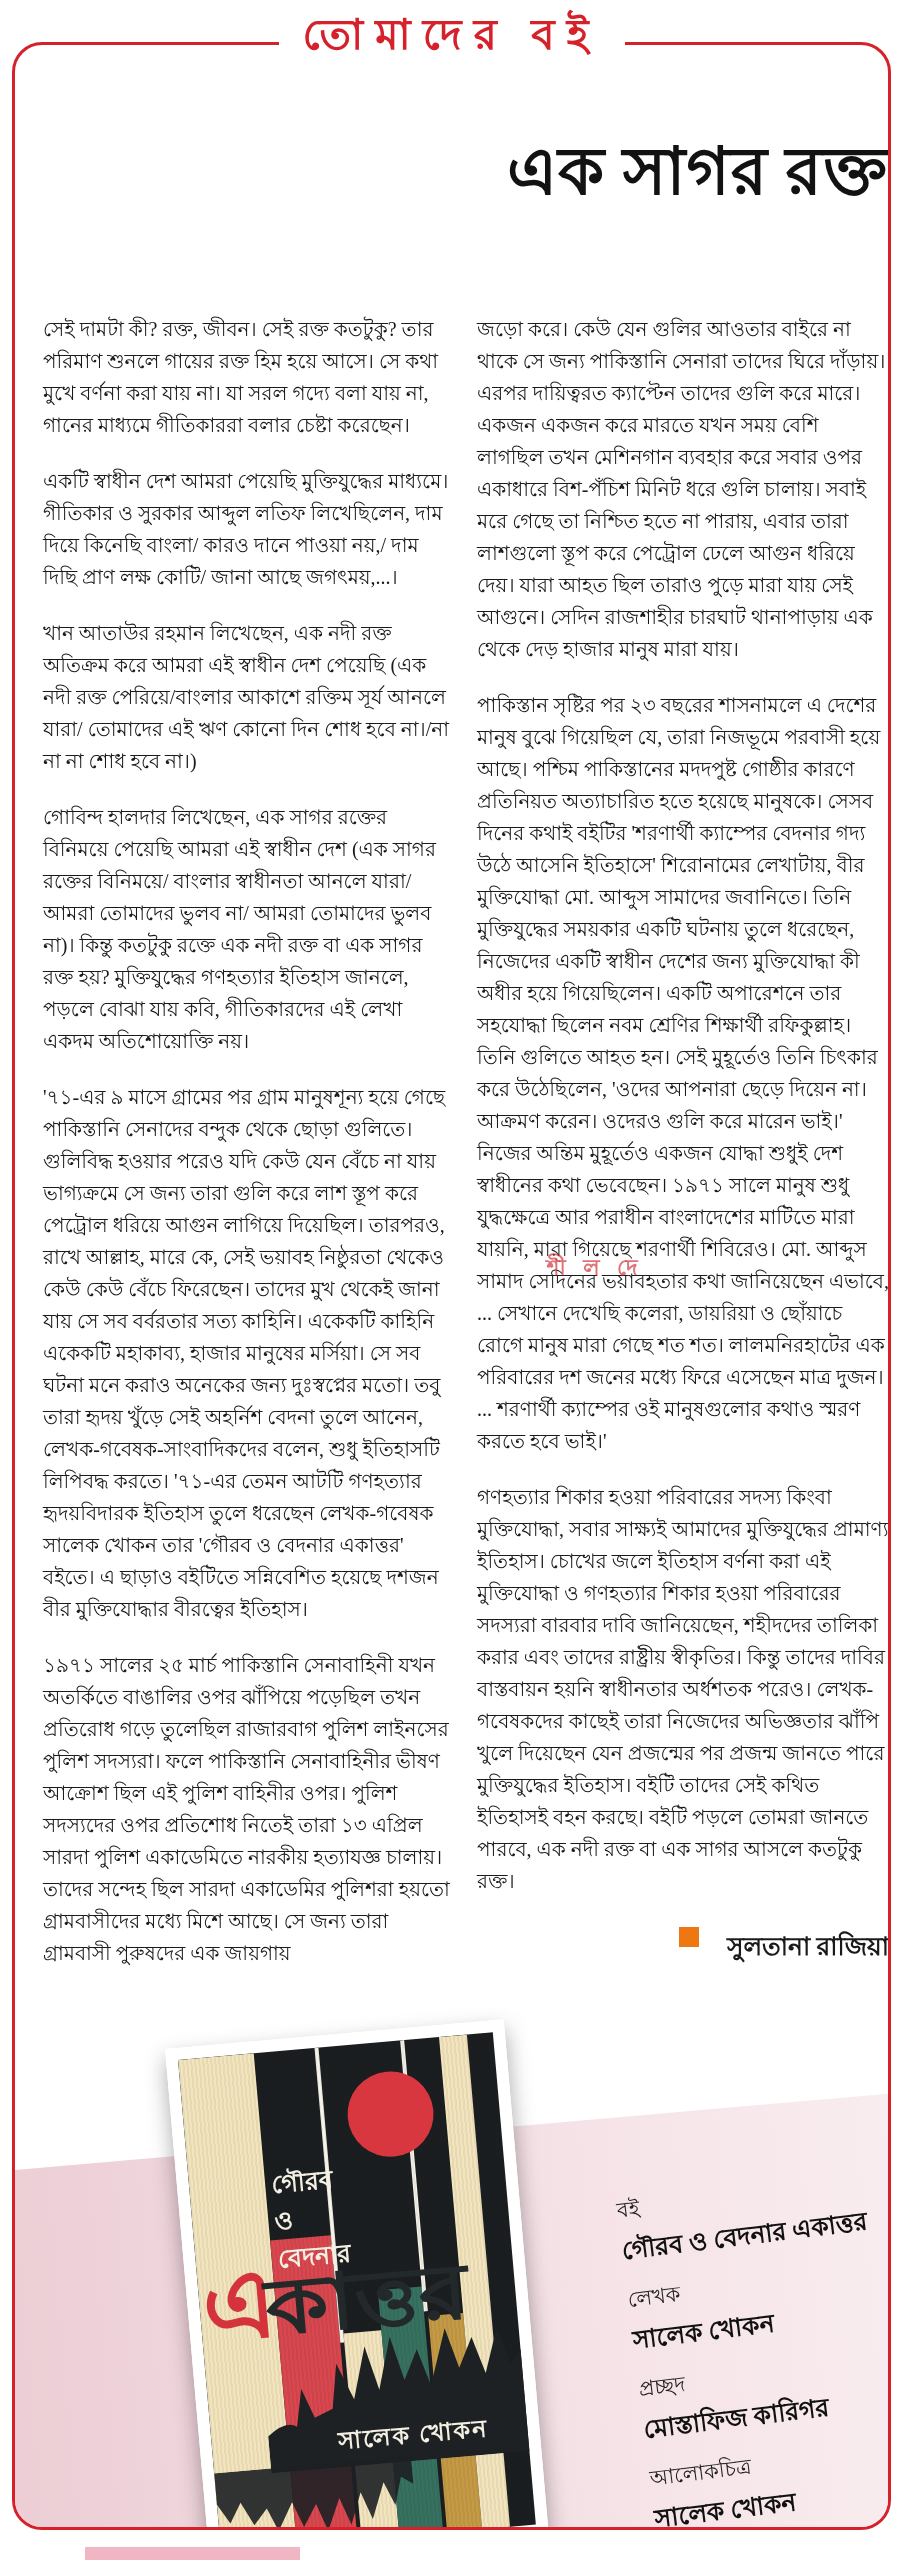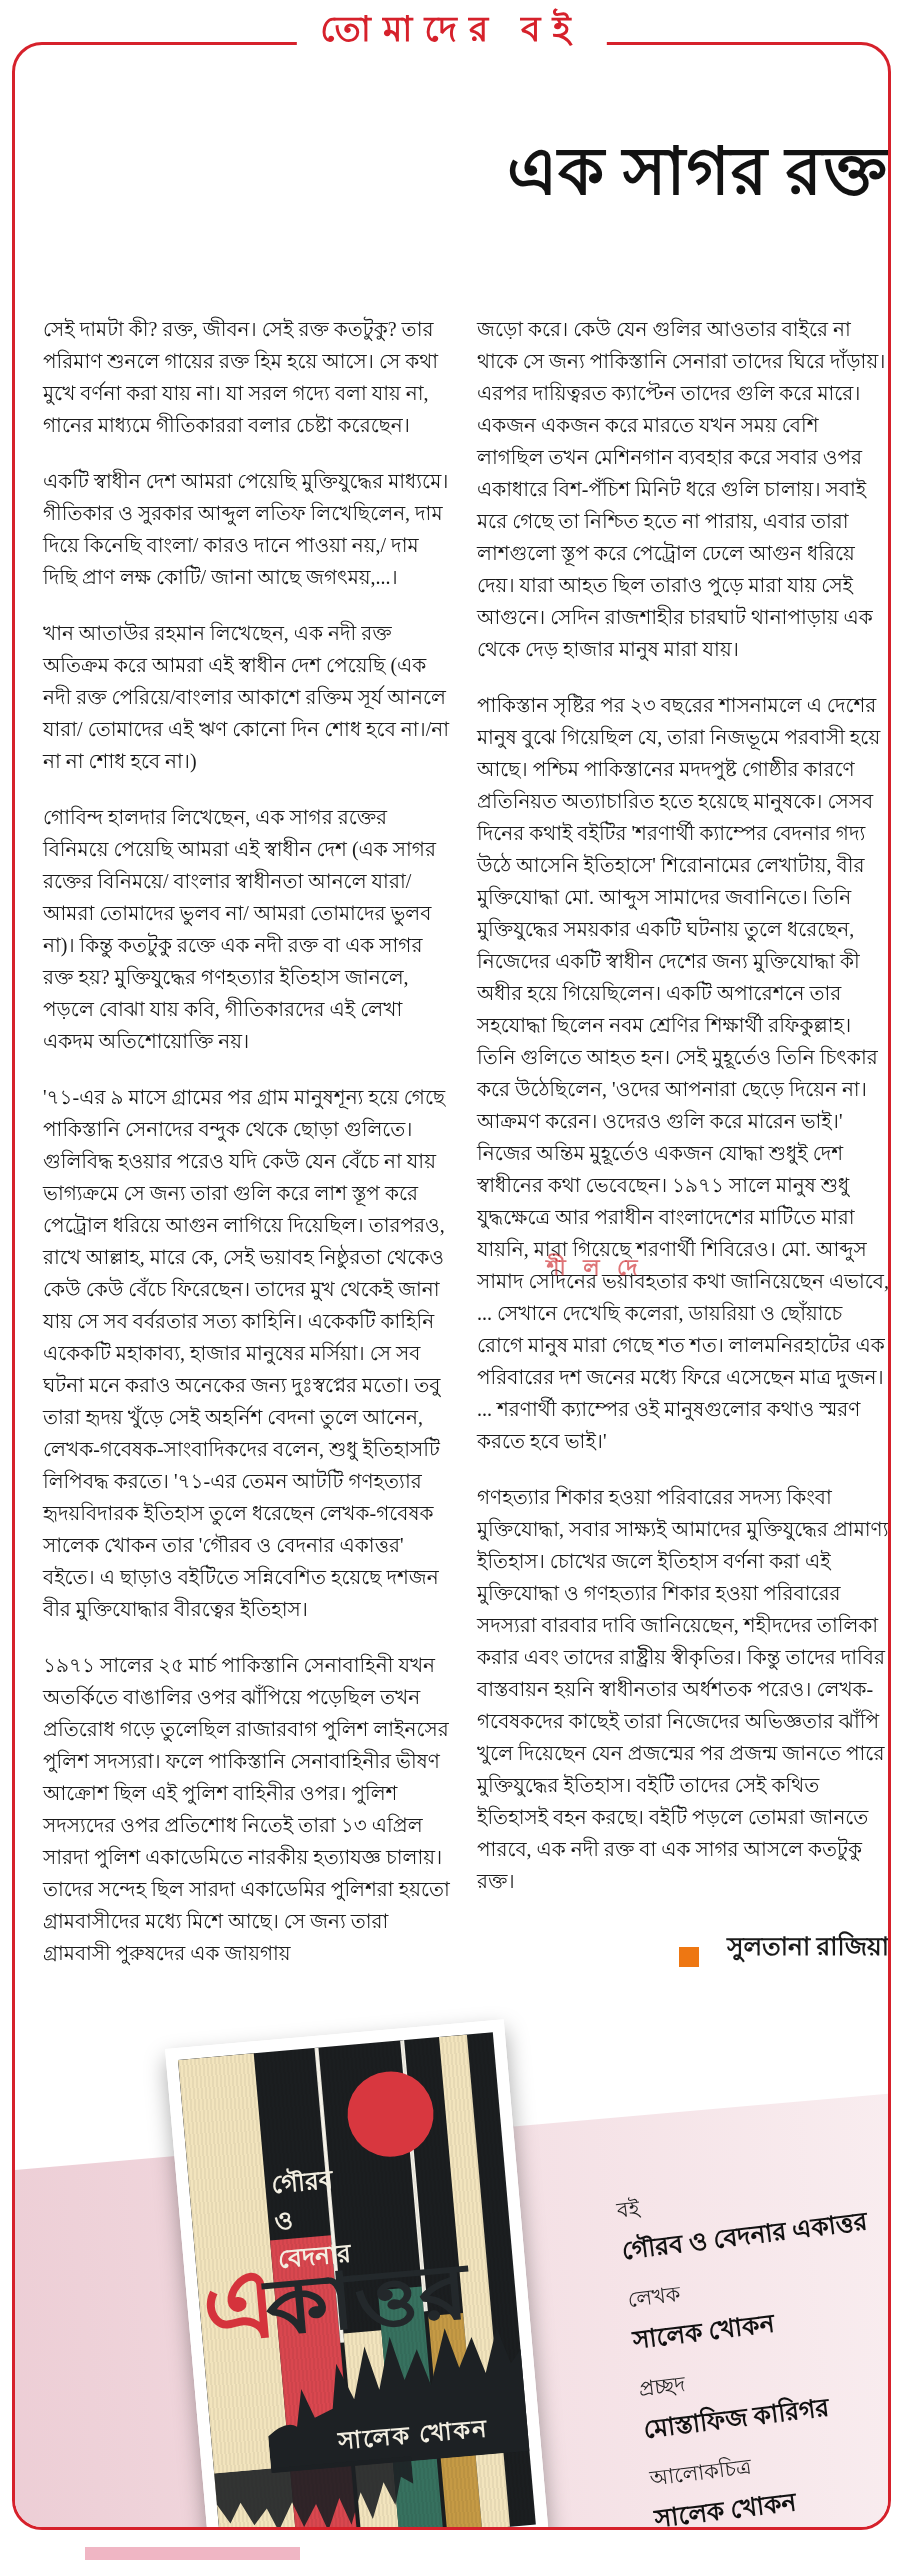--- a/index.html
+++ b/index.html
@@ -6,32 +6,32 @@
   body{width:903px;height:2560px;position:relative;overflow:hidden;
        font-family:"Liberation Serif","DejaVu Serif",serif;color:#1a1a1a;}
 
   
   .frame{position:absolute;left:12px;top:42px;width:873px;height:2482px;
          border:3px solid #d6212b;border-radius:30px;overflow:hidden;background:#fff;}
 
   
   .section-label{position:absolute;top:2px;left:50%;transform:translateX(-50%);
 ID:    z-index:6;background:#fff;padding:0 24px;white-space:nowrap;
-         color:#d6212b;font-size:35px;font-weight:bold;letter-spacing:12px;z-index:6;}
+         color:#d6212b;font-size:42px;font-weight:bold;letter-spacing:12px;z-index:6;}
 
   
   .title{position:absolute;left:0;right:0;top:88px;text-align:right;z-index:2;}
   .title div{font-size:66px;line-height:1.18;font-weight:600;color:#121212;letter-spacing:1px;}
 
   
   .columns{position:absolute;left:12px;top:268px;width:849px;display:flex;gap:22px;padding:0 16px;z-index:2;}
   .col{width:412px;font-size:20px;line-height:1.6;text-align:left;}
   .col p{margin:0 0 24px 0;}
 
-  .byline{display:flex;justify-content:flex-end;align-items:flex-end;gap:28px;margin-top:30px;}
+  .byline{display:flex;justify-content:flex-end;align-items:flex-start;gap:28px;margin-top:30px;}
   .byline .sq{width:20px;height:20px;background:#ee7712;flex:0 0 auto;}
   .byline .nm{font-weight:bold;font-size:25px;}
 
   
   .watermark{position:absolute;left:140px;top:1205px;width:680px;z-index:3;pointer-events:none;}
   .watermark .wm-red{color:rgba(205,40,45,.65);font-size:22px;font-weight:bold;
                      letter-spacing:6px;margin-left:200px;text-align:center;}
   .watermark .wm-main{color:rgba(108,108,108,.55);font-size:118px;font-weight:bold;
                       line-height:1;letter-spacing:2px;}
 

